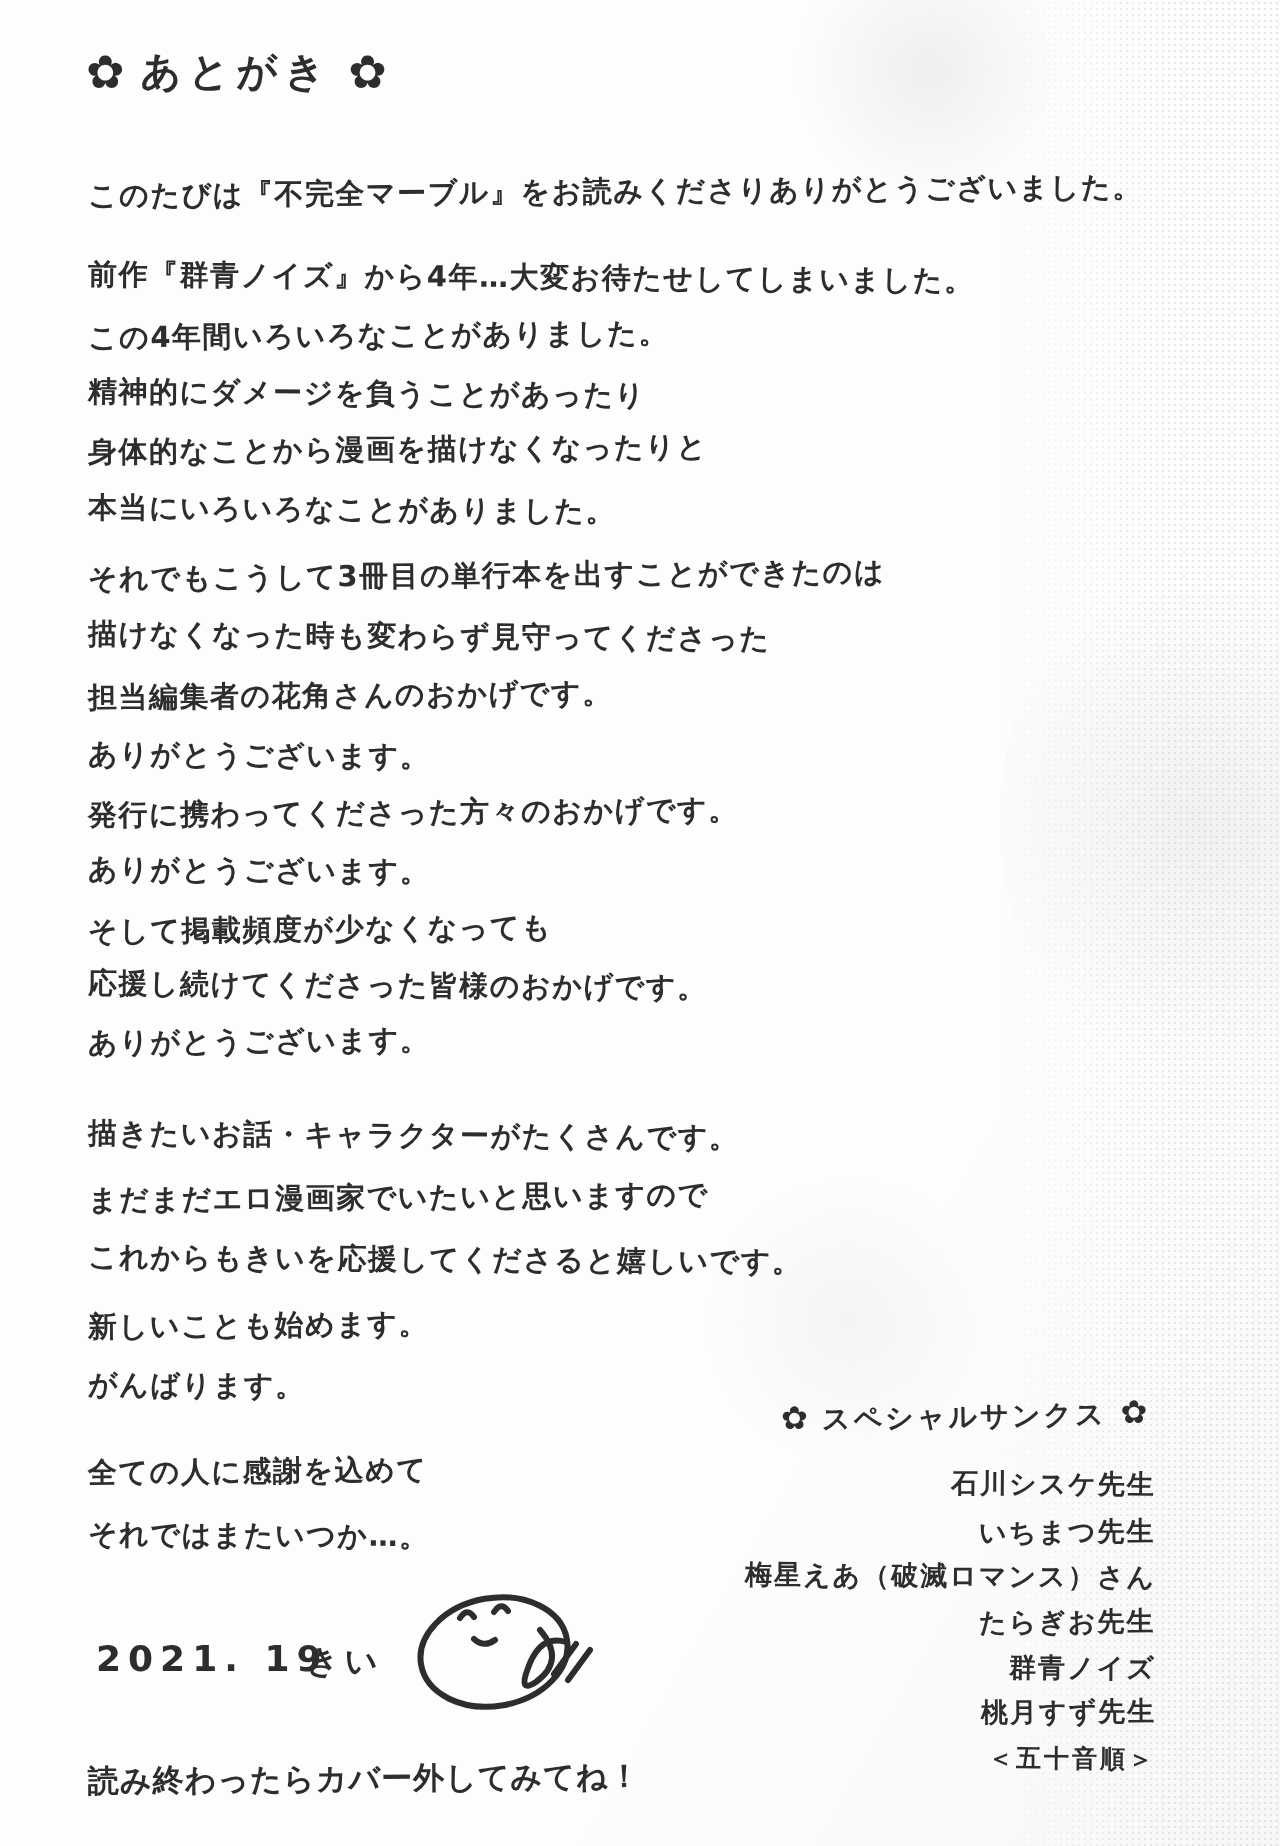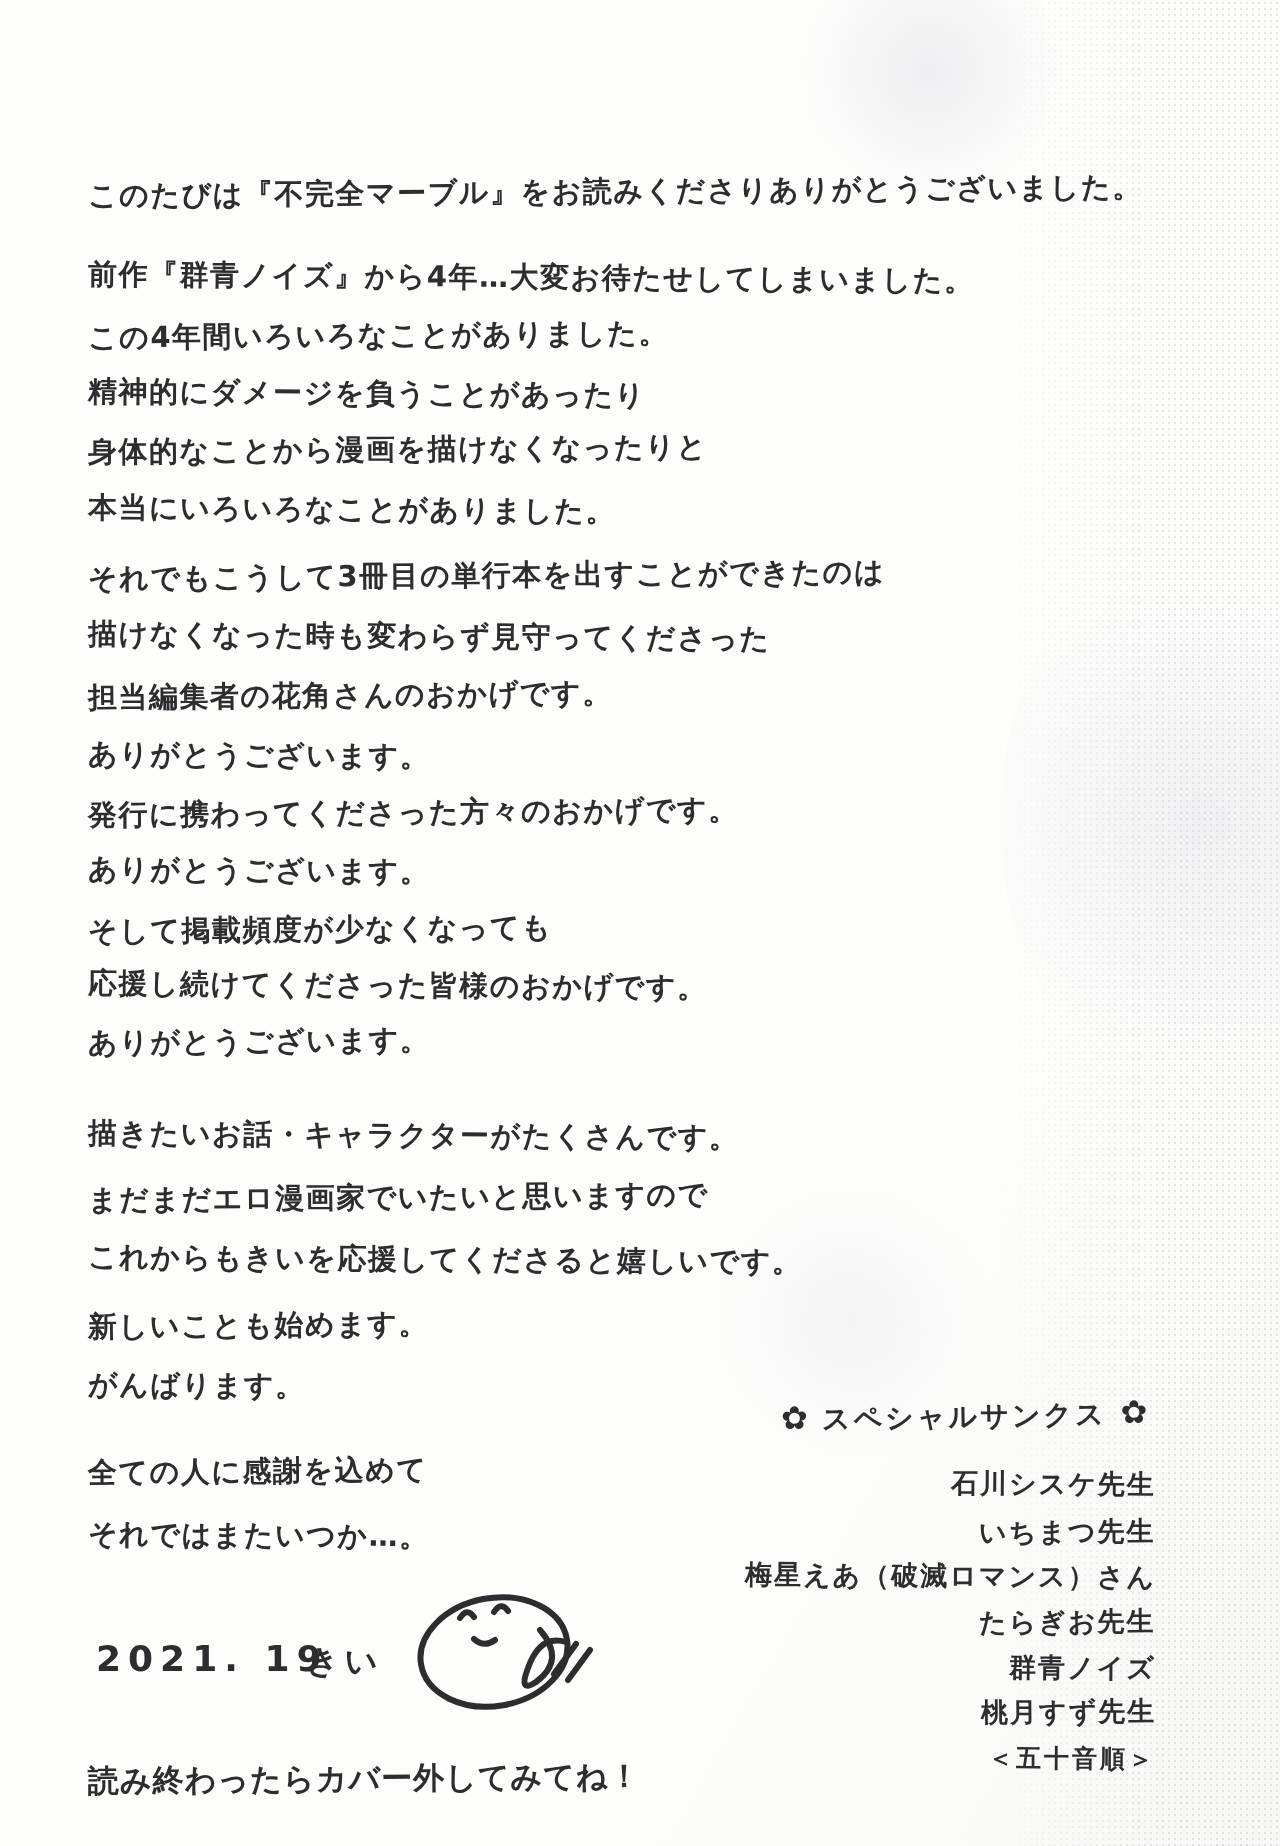--- a/index.html
+++ b/index.html
@@ -58,20 +58,23 @@
 </head>
 <body>
 
 <div class="page">
 
   <div class="texture-right"></div>
   <div class="blob blob1"></div>
   <div class="blob blob2"></div>
   <div class="blob blob3"></div>
 
+  <div class="hand title-row">
+    <span class="flower">✿</span><span>あとがき</span><span class="flower right">✿</span>
+  </div>
 
   <div class="hand line tl" style="top:172px">このたびは『不完全マーブル』をお読みくださりありがとうございました。</div>
   <div class="hand line tr" style="top:258px">前作『群青ノイズ』から4年…大変お待たせしてしまいました。</div>
   <div class="hand line tl" style="top:316px">この4年間いろいろなことがありました。</div>
   <div class="hand line tr" style="top:374px">精神的にダメージを負うことがあったり</div>
   <div class="hand line tl" style="top:430px">身体的なことから漫画を描けなくなったりと</div>
   <div class="hand line tr" style="top:490px">本当にいろいろなことがありました。</div>
   <div class="hand line tl" style="top:556px">それでもこうして3冊目の単行本を出すことができたのは</div>
   <div class="hand line tr" style="top:617px">描けなくなった時も変わらず見守ってくださった</div>
   <div class="hand line tl" style="top:676px">担当編集者の花角さんのおかげです。</div>

